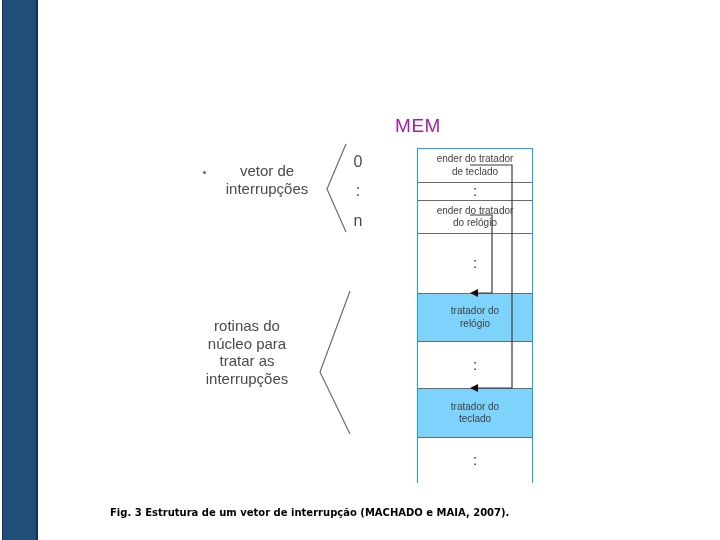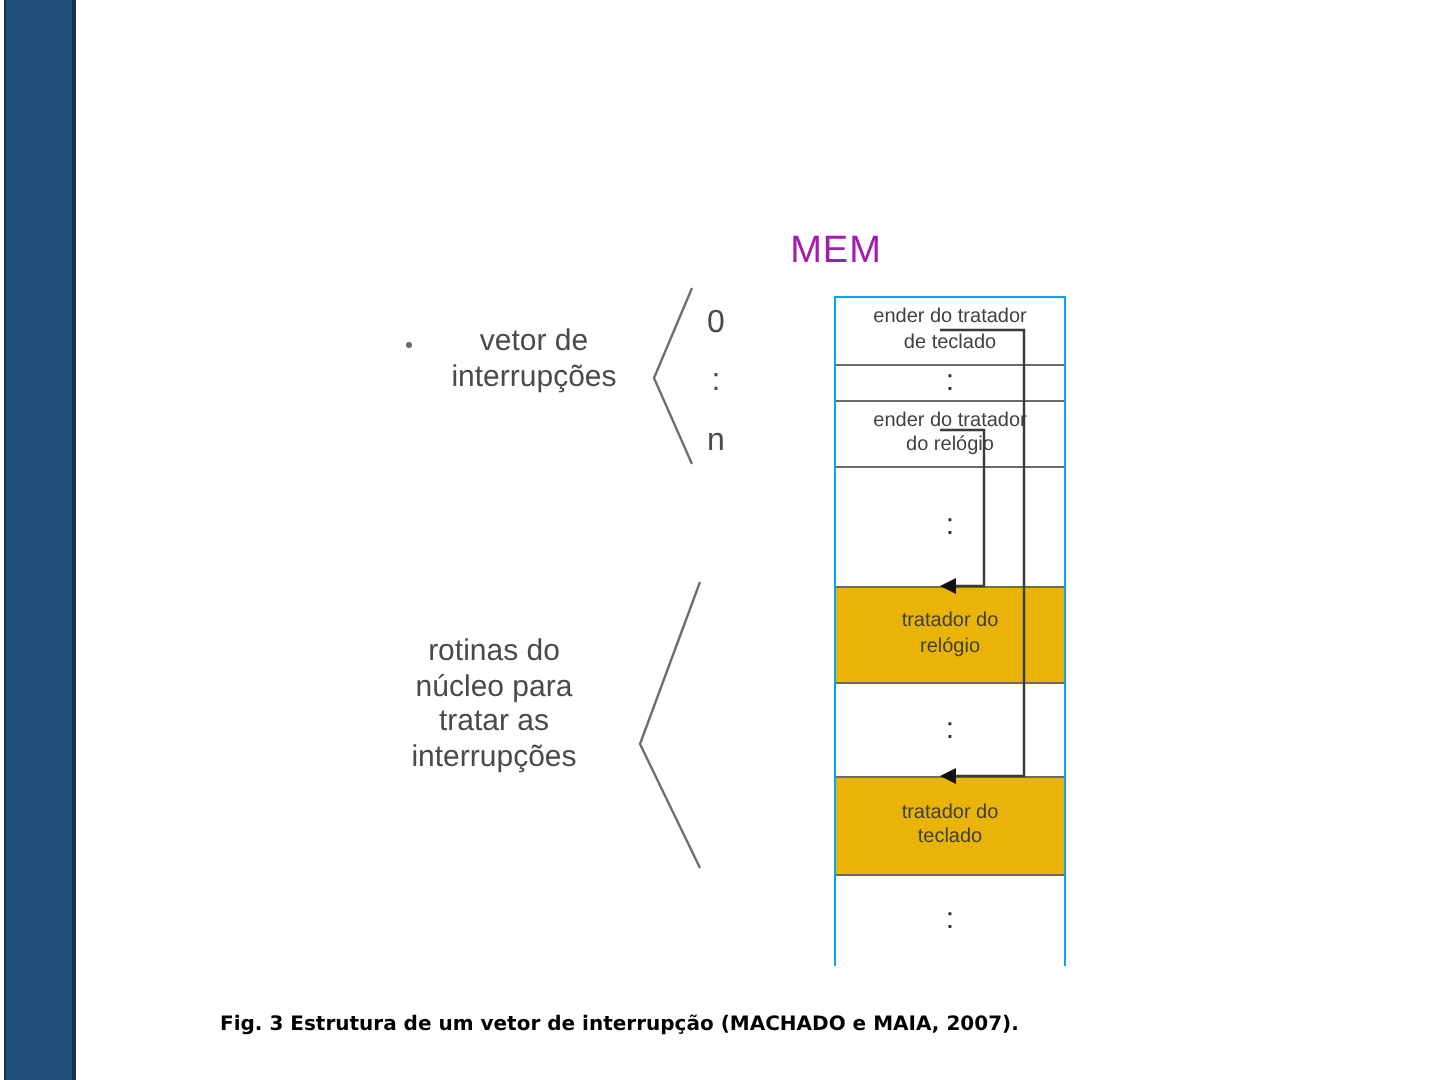--- a/index.html
+++ b/index.html
@@ -118,21 +118,21 @@
     background: #ffffff;
     display: flex;
     align-items: center;
     justify-content: center;
     text-align: center;
     font-size: 10px;
     color: #3f3f3f;
     line-height: 1.22;
     white-space: pre-line;
   }
-  .mem-row.shaded { background: #eab308; text-align: center; }
+  .mem-row.shaded { background: #7dd3fc; text-align: center; }
   .mem-row.last { border-bottom: none; }
   .mem-row.dots {
     font-size: 15px;
     letter-spacing: 0px;
     color: #2e2e2e;
   }
   
   #brace-top, #brace-bottom {
     position: absolute;
     overflow: visible;

